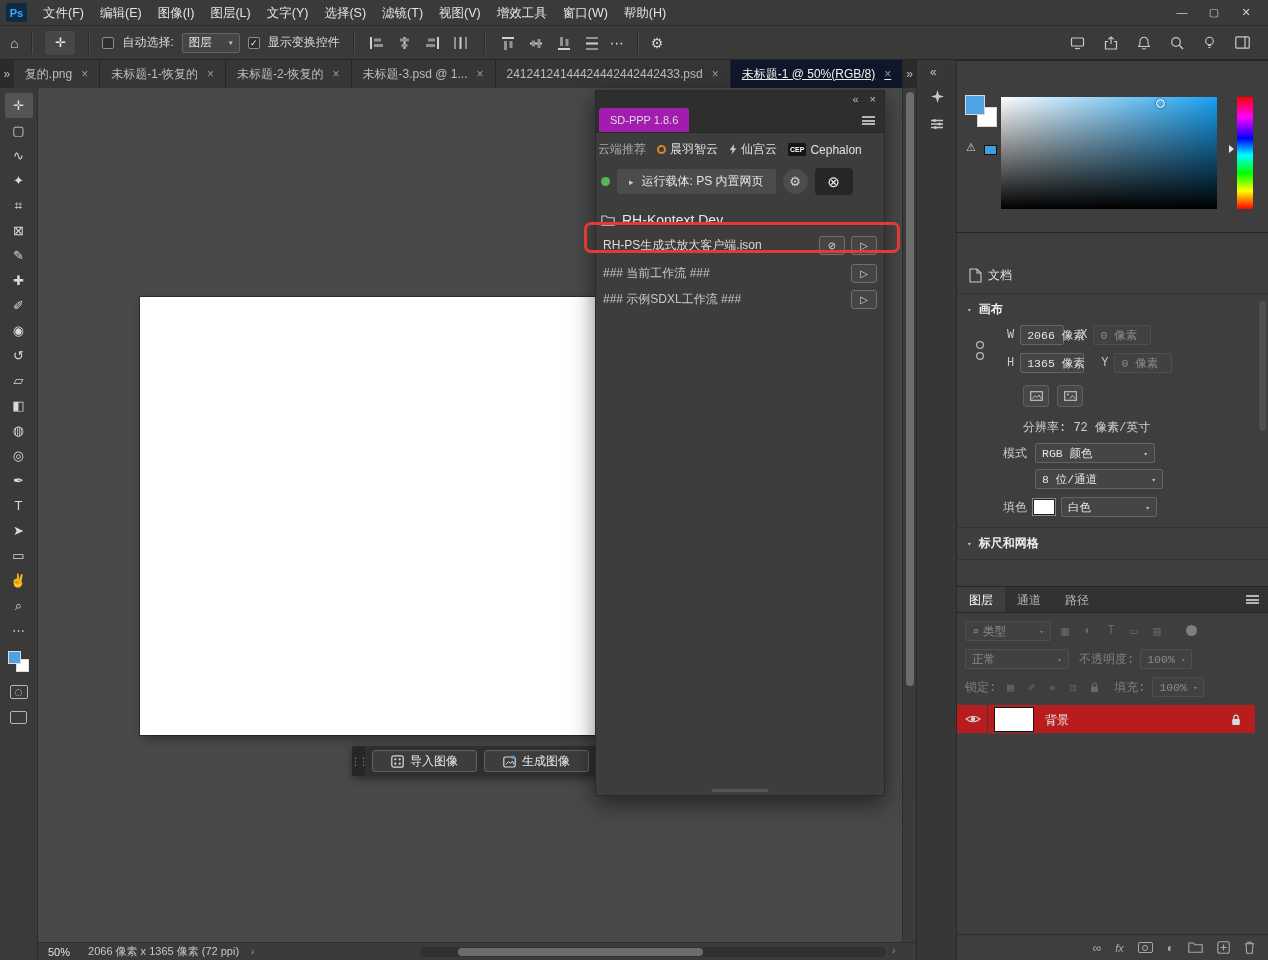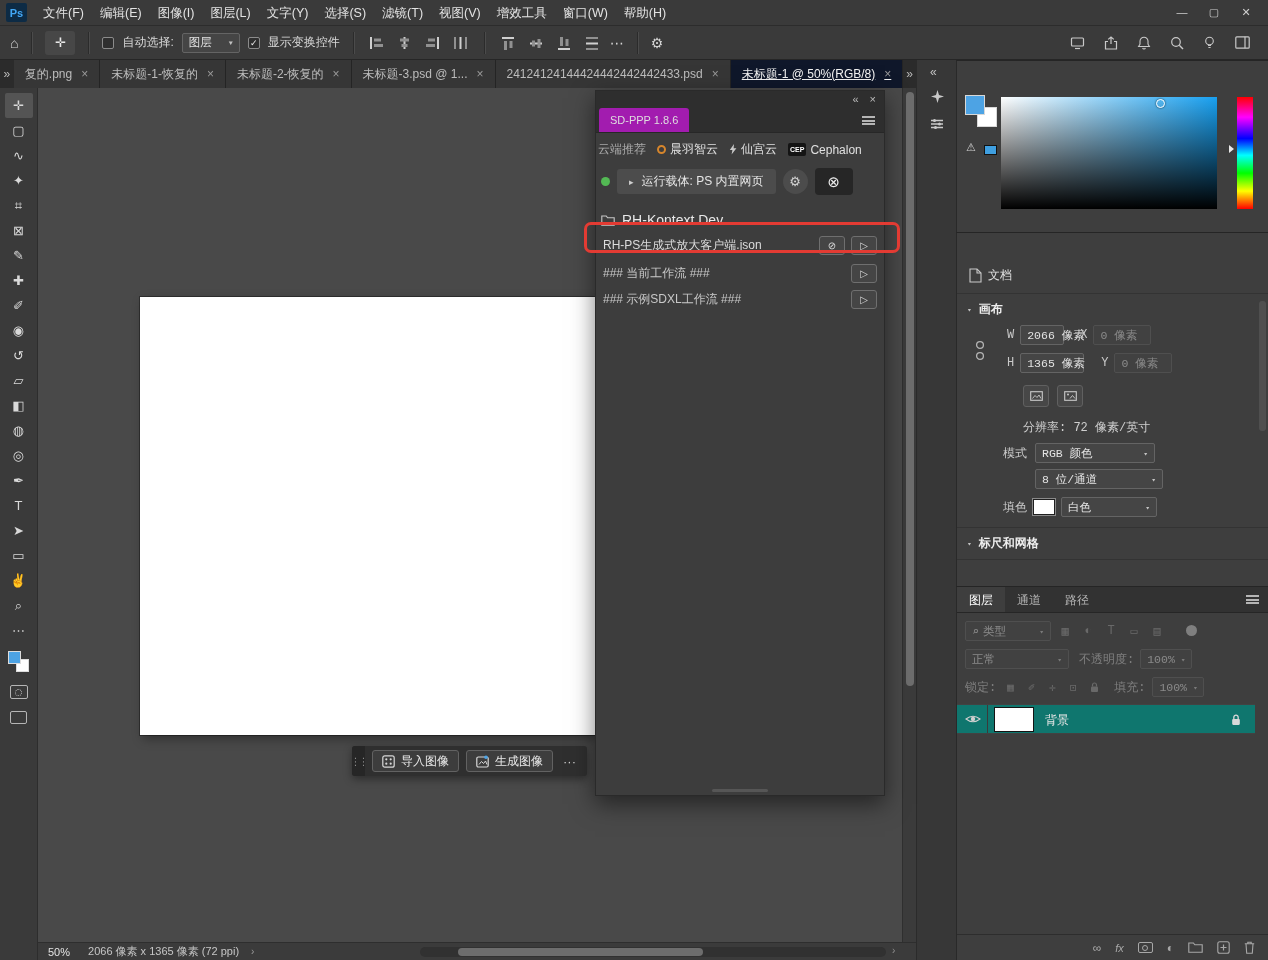--- a/index.html
+++ b/index.html
@@ -121,21 +121,21 @@
     display:flex; align-items:center; justify-content:center; color:#d8d8d8; font-size:10px; flex:none; margin-left:6px; }
   .ppresize { position:absolute; bottom:3px; left:50%; width:56px; height:3px; margin-left:-28px; background:#565656; border-radius:2px; }
   .redbox { position:absolute; left:584px; top:222px; width:316px; height:31px; border:3px solid #e33b33;
     border-radius:7px; z-index:20; pointer-events:none; }
 
   
   .ctb { position:absolute; left:352px; top:746px; height:30px; background:#2f2f2f; border-radius:3px;
     box-shadow:0 3px 9px rgba(0,0,0,.4); display:flex; align-items:center; gap:7px; padding:0 8px 0 0; z-index:2; }
   .ctbgrip { width:13px; height:30px; background:#262626; border-radius:3px 0 0 3px; display:flex;
     align-items:center; justify-content:center; color:#8b8b8b; font-size:10px; letter-spacing:-2px; }
-  .cbtn { height:22px; background:#3d3d3d; border:1px solid #626262; border-radius:3px; padding:0 9px;
+  .cbtn { height:22px; background:#3d3d3d; border:1px solid #626262; border-radius:3px; padding:0 18px;
     display:flex; align-items:center; gap:6px; color:#e9e9e9; font-size:12px; white-space:nowrap; }
   .cmore { color:#cfcfcf; font-size:13px; padding:0 3px; }
 
   
   .dock { position:absolute; left:916px; top:60px; width:40px; height:900px; background:#373737; border-left:1px solid #2b2b2b; }
   .dock .clp { position:absolute; top:5px; left:13px; color:#c5c5c5; font-size:12px; }
   .dockbtn { position:absolute; left:7px; width:26px; height:24px; display:flex; align-items:center;
     justify-content:center; border-radius:3px; color:#c9c9c9; }
 
   
@@ -168,21 +168,21 @@
   .dis { opacity:.45; }
   .imgbtn { width:26px; height:22px; background:#474747; border:1px solid #606060; border-radius:3px;
     display:flex; align-items:center; justify-content:center; }
   .swatch { width:22px; height:16px; background:#ffffff; border:1px solid #1f1f1f; box-shadow:0 0 0 1px #8a8a8a; }
   .pscroll { position:absolute; right:2px; top:42px; width:7px; height:130px; background:#5d5d5d; border-radius:3px; opacity:.55; }
 
   
   .lfico { width:18px; display:flex; justify-content:center; color:#9d9d9d; font-size:12px; }
   .ltoggle { position:absolute; left:229px; top:12px; width:11px; height:11px; border-radius:50%; background:#cfcfcf; }
   .lockico { color:#9d9d9d; font-size:11px; width:14px; display:flex; justify-content:center; }
-  .layrow { position:absolute; left:0; right:13px; top:91px; height:30px; background:#0f766e;
+  .layrow { position:absolute; left:0; right:13px; top:91px; height:30px; background:#b91c1c;
     border-top:1px solid #424242; border-bottom:1px solid #424242; }
   .layrow .sepv { position:absolute; left:30px; top:0; bottom:0; width:1px; background:#3a3a3a; }
   .lthumb { position:absolute; left:37px; top:2px; width:40px; height:25px; background:#fff; border:1px solid #141414; }
   .lname { position:absolute; left:88px; top:7px; color:#e6e6e6; font-size:12px; }
   .laybottom { position:absolute; left:0; right:0; bottom:0; height:26px; background:#3e3e3e; border-top:1px solid #2d2d2d;
     display:flex; align-items:center; justify-content:flex-end; gap:14px; padding-right:13px; color:#a8a8a8; }
   .maskico { width:15px; height:11px; border:1px solid #a8a8a8; border-radius:2px; display:flex; align-items:center; justify-content:center; }
   .maskico i { width:6px; height:6px; border:1px solid #a8a8a8; border-radius:50%; }
   .fxtxt { font-style:italic; font-size:11px; color:#a8a8a8; }
 </style>

